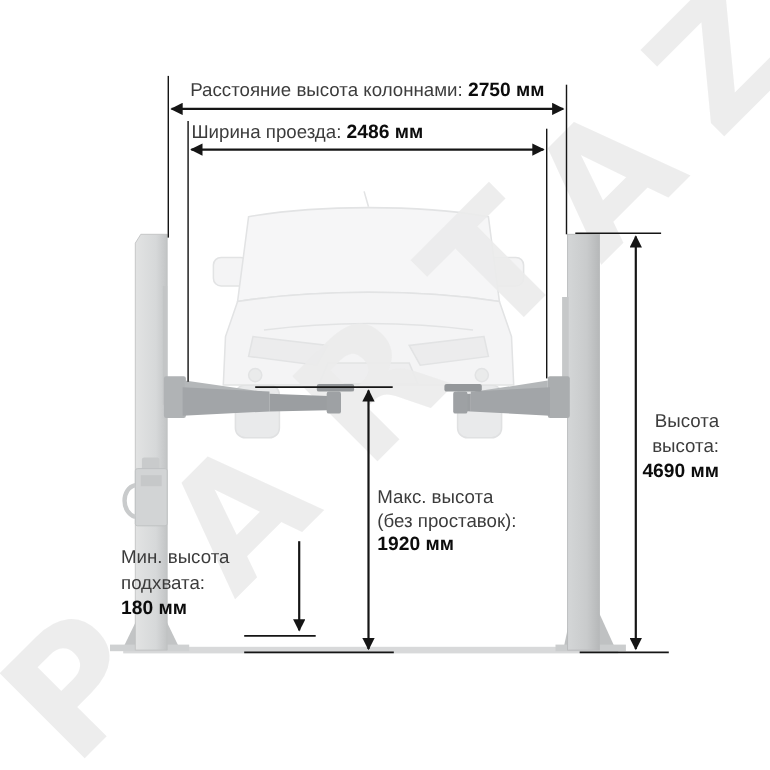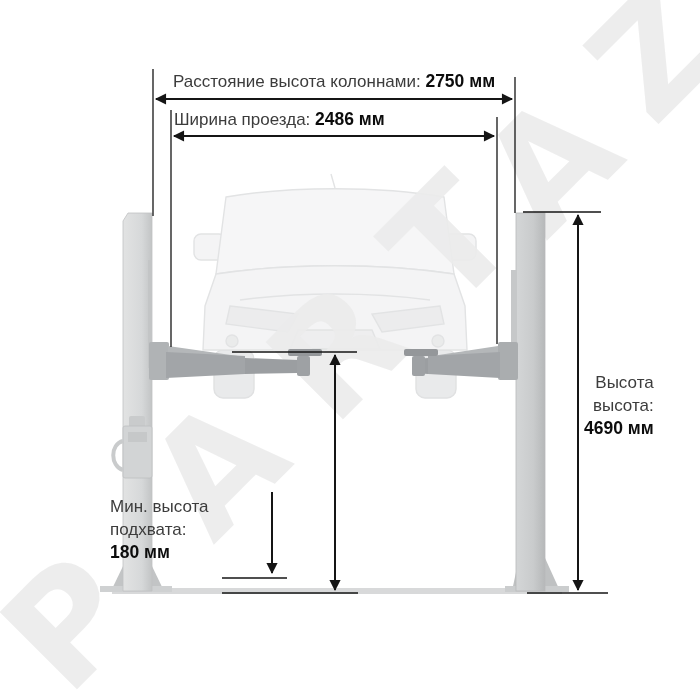--- a/index.html
+++ b/index.html
@@ -128,20 +128,25 @@
     <span>Ширина проезда:</span>
     <b>2486 мм</b>
   </div>
 
   <div class="dim" id="d3">
     <span>Высота</span><br>
     <span>высота:</span><br>
     <b>4690 мм</b>
   </div>
 
+  <div class="dim" id="d4">
+    <span>Макс. высота</span><br>
+    <span>(без проставок):</span><br>
+    <b>1920 мм</b>
+  </div>
 
   <div class="dim" id="d5">
     <span>Мин. высота</span><br>
     <span>подхвата:</span><br>
     <b>180 мм</b>
   </div>
 
 </div>
 
 </body></html>

